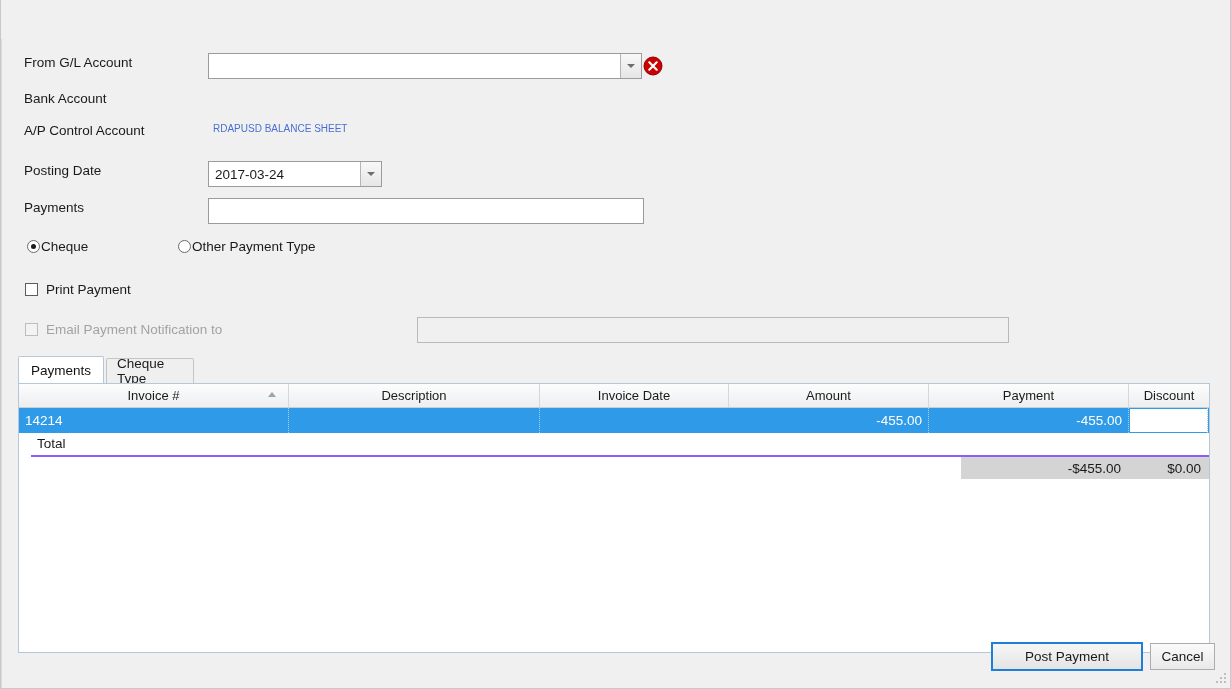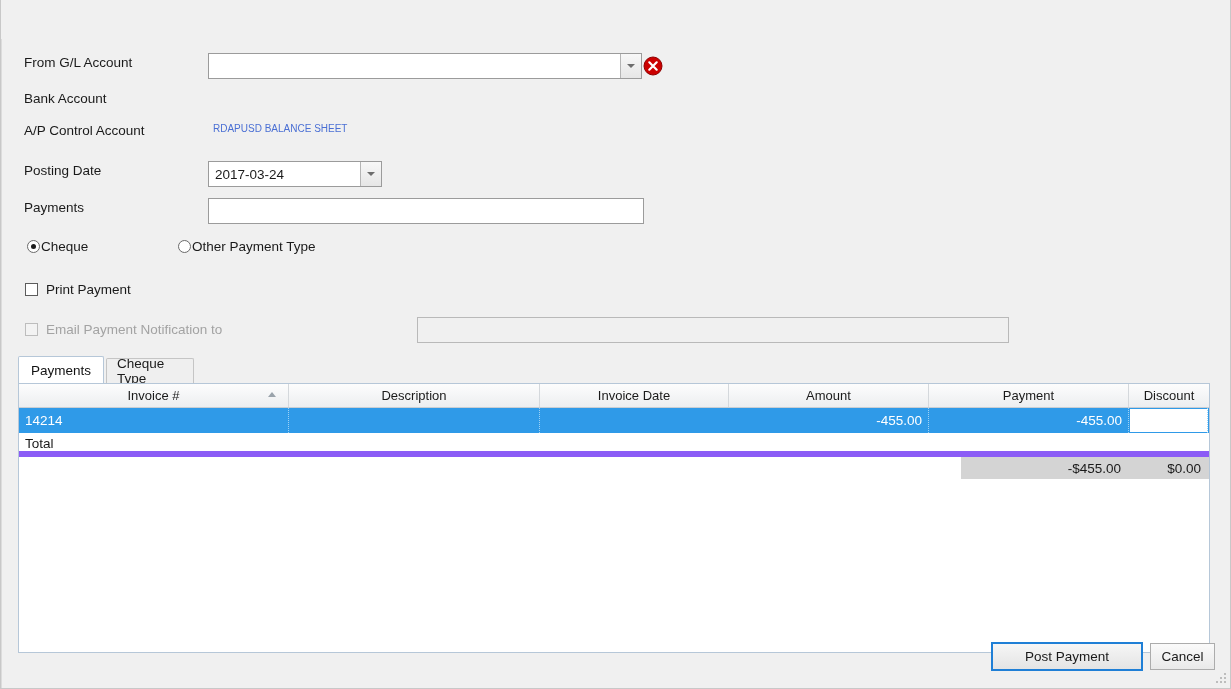--- a/index.html
+++ b/index.html
@@ -199,24 +199,24 @@
   }
   .gc.l { justify-content: flex-start; padding-left: 6px; }
   .gc.r { justify-content: flex-end; padding-right: 6px; }
   .grow.sel .gc { color: #ffffff; border-right: 1px dotted #9fd2f5; }
   .editcell {
     position: absolute; top: 0; height: 25px;
     background: #ffffff;
     border: 1px solid #2f9ae8;
   }
   .trow {
-    position: absolute; left: 0;
+    position: absolute; left: 12px;
     width: 1192px; height: 24px;
     background: #ffffff;
-    border-bottom: 6px solid #8b5cf6;
+    border-bottom: 2px solid #8b5cf6;
     font-size: 13.5px; color: #1a1a1a;
   }
   .trow .tlbl { position: absolute; left: 6px; top: 3px; }
   .totrow {
     position: absolute; left: 0;
     width: 1192px; height: 22px;
     background: #ffffff;
   }
   .totfill {
     position: absolute; top: 0; height: 22px;

